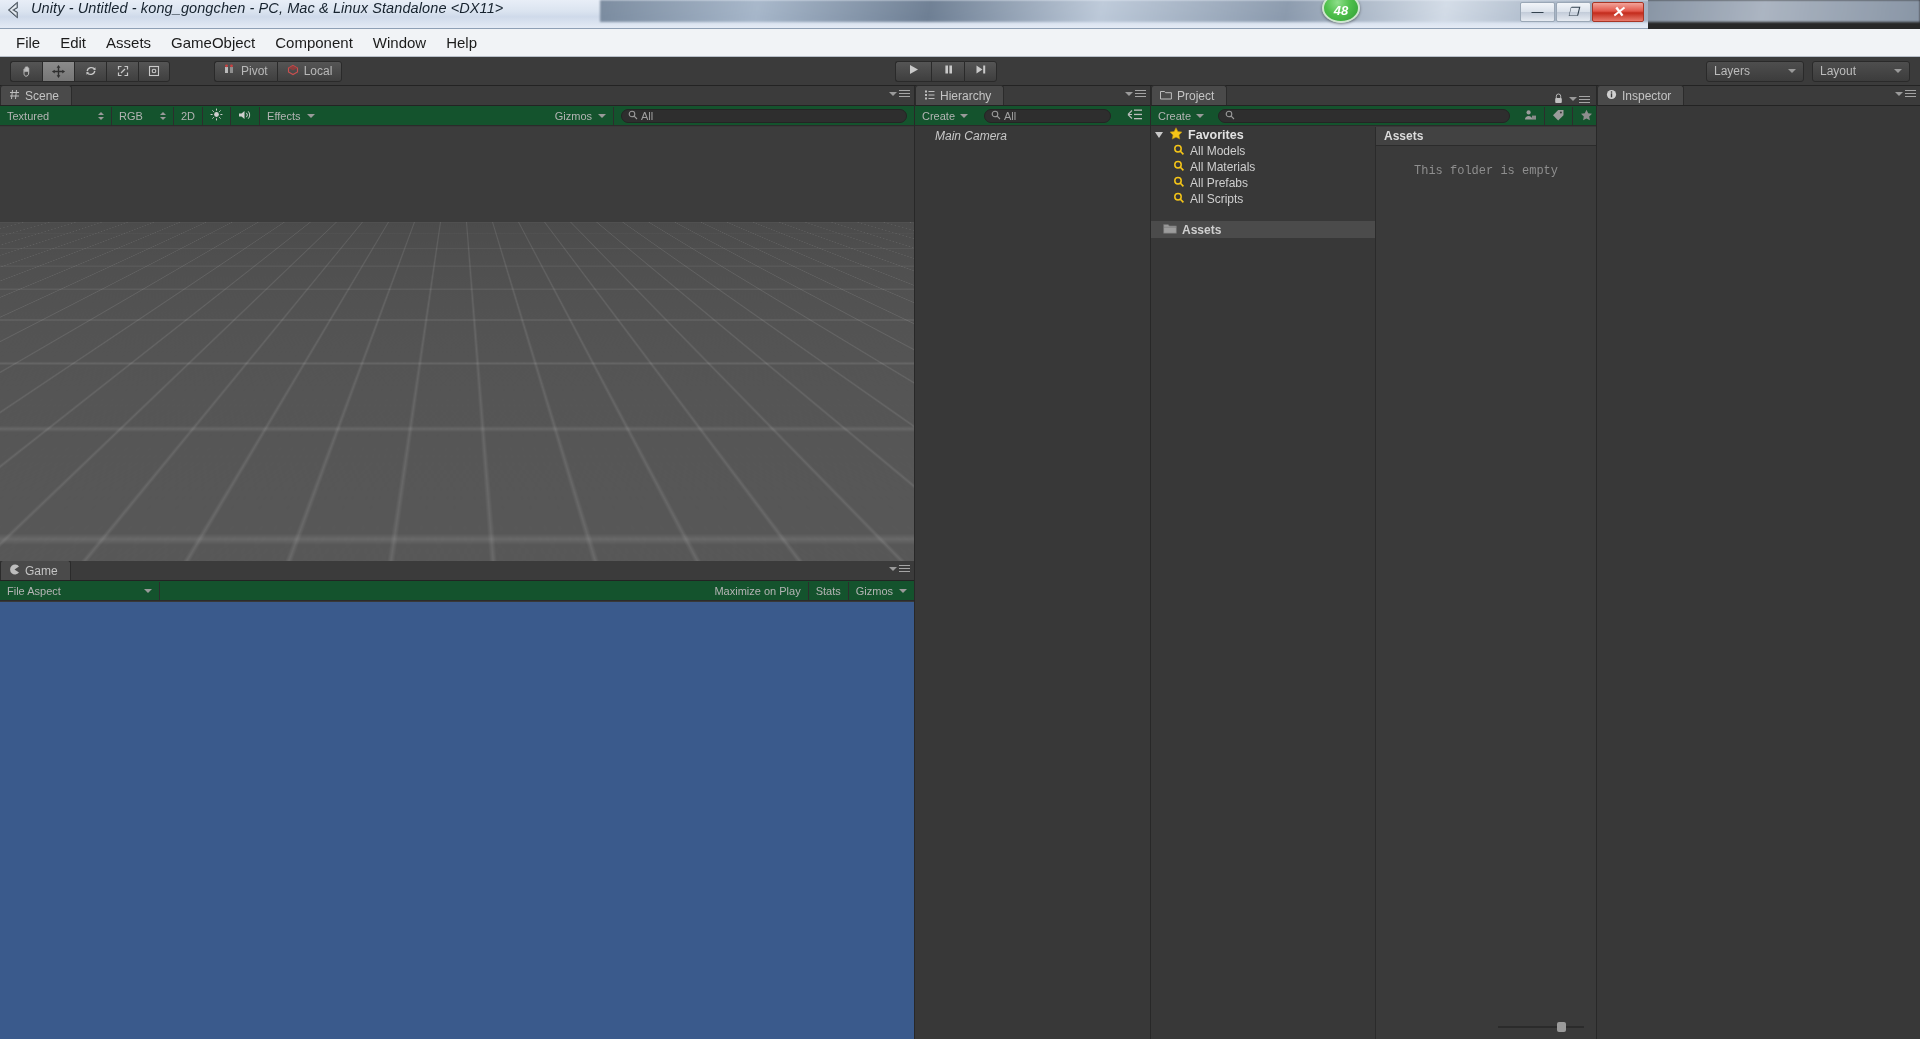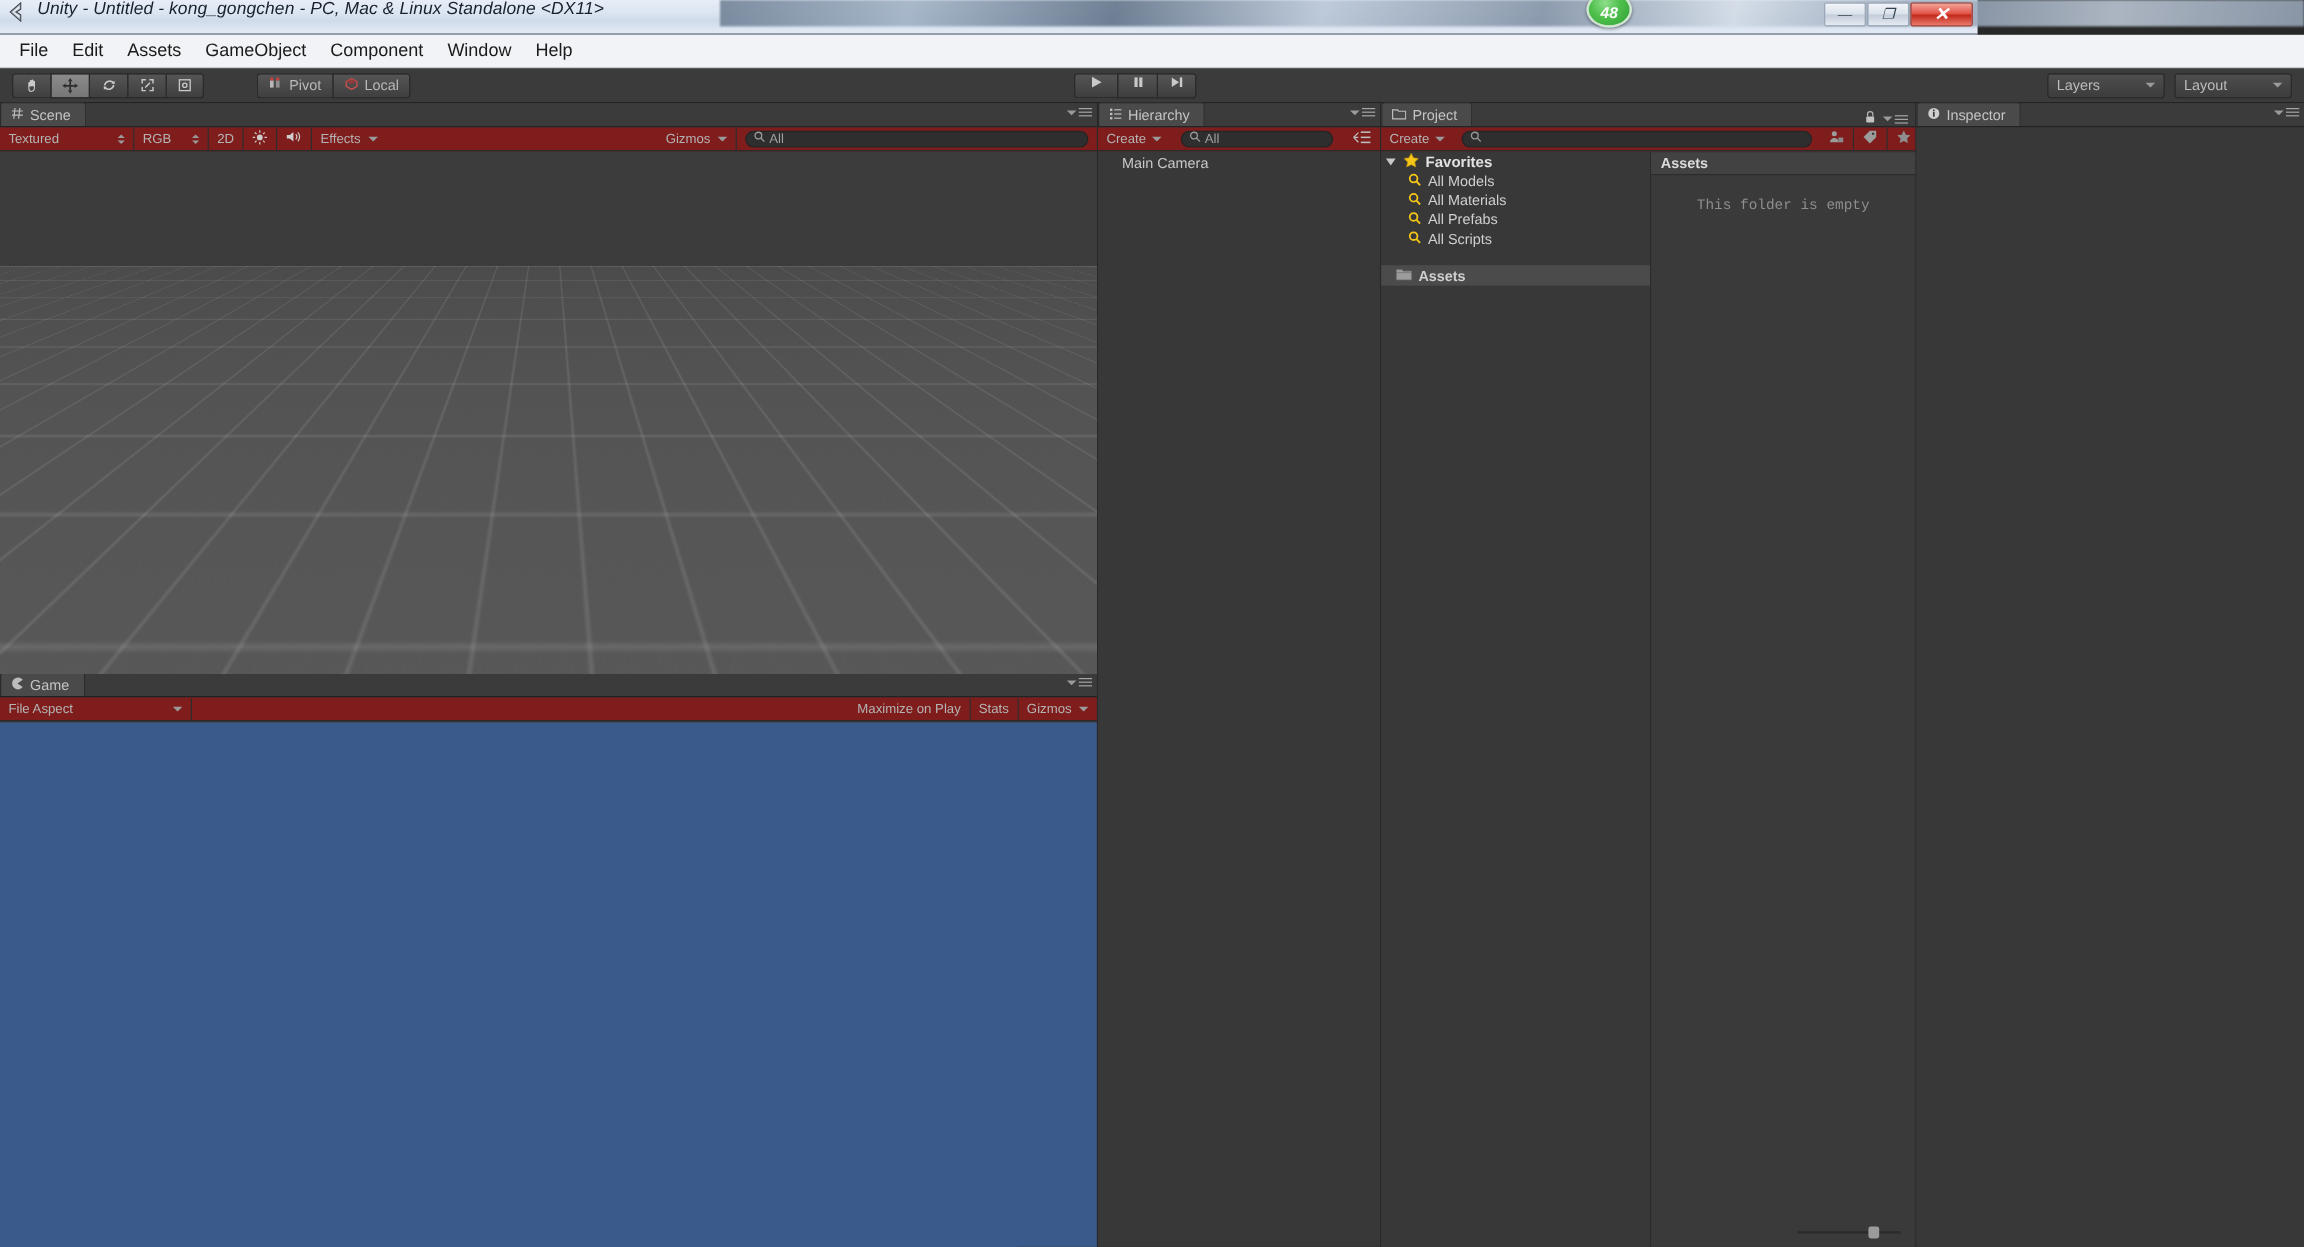--- a/index.html
+++ b/index.html
@@ -121,21 +121,21 @@
     height: 20px; padding: 0 12px 0 8px; background: #4a4a4a;
     border-radius: 3px 3px 0 0; display: flex; align-items: center; gap: 5px;
     color: #c4c4c4; font-size: 12px; white-space: nowrap;
     border: 1px solid #2b2b2b; border-bottom: none;
   }
   .tab-menu-ico { position: absolute; right: 4px; top: 4px; display: flex; align-items: center; gap: 2px; }
   .hamburger { width: 11px; display: flex; flex-direction: column; gap: 2px; }
   .hamburger i { display: block; height: 1px; background: #a5a5a5; }
 
   .subbar {
-    height: 20px; background: #7f1d1d; border-bottom: 1px solid #2b2b2b;
+    height: 20px; background: #14532d; border-bottom: 1px solid #2b2b2b;
     display: flex; align-items: center;
   }
   .sb-item {
     height: 18px; display: flex; align-items: center; padding: 0 7px;
     color: #b4b4b4; font-size: 11px; border-right: 1px solid #2d2d2d; white-space: nowrap;
   }
   .sb-item.nb { border-right: none; }
   .stepper { display: flex; flex-direction: column; gap: 2px; margin-left: 6px; }
   .stepper .up { width:0;height:0;border-left:3px solid transparent;border-right:3px solid transparent;border-bottom:3px solid #9a9a9a; }
   .stepper .dn { width:0;height:0;border-left:3px solid transparent;border-right:3px solid transparent;border-top:3px solid #9a9a9a; }
@@ -545,21 +545,21 @@
         <svg width="16" height="13" viewBox="0 0 16 13">
           <path d="M1 6.5 5 2.5M1 6.5 5 10.5M1 6.5H5" stroke="#bdbdbd" stroke-width="1.1" fill="none"></path>
           <rect x="7" y="1.5" width="8" height="1.3" fill="#bdbdbd"></rect>
           <rect x="7" y="5.8" width="8" height="1.3" fill="#bdbdbd"></rect>
           <rect x="7" y="10" width="8" height="1.3" fill="#bdbdbd"></rect>
         </svg>
       </span>
     </div>
   </div>
 
-  <div style="position:absolute;left:0;top:41px;right:0;bottom:0;">
+  <div style="position:absolute;left:0;top:41px;right:0;bottom:0;font-style:italic;">
     <div class="hier-row">Main Camera</div>
   </div>
 </div>
 
 <div class="panel" id="project">
   <div class="panel-tabrow">
     <div class="panel-tab">
       <span>
         <svg width="12" height="10" viewBox="0 0 12 10">
           <path d="M.5 1.5h4l1 1.2h5.9v6.3H.5Z" fill="none" stroke="#bdbdbd" stroke-width="1"></path>

